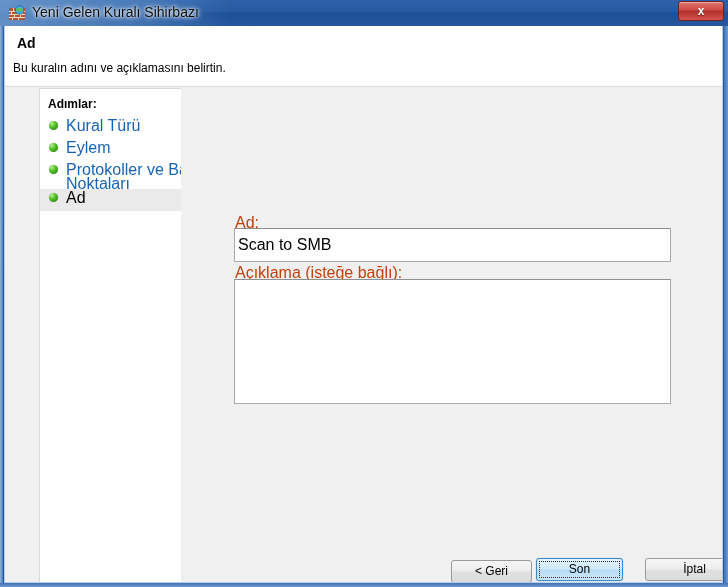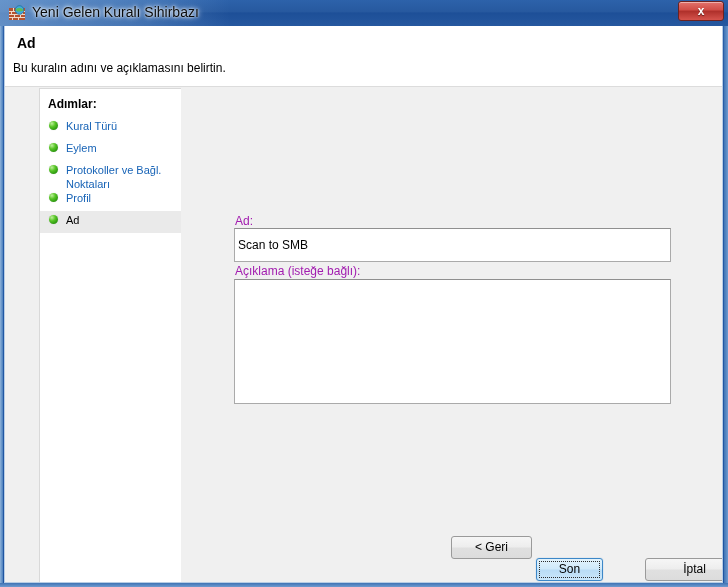--- a/index.html
+++ b/index.html
@@ -153,21 +153,21 @@
   .steps {
     position: absolute;
     left: 0; top: 28px;
     width: 166px;
   }
   .step {
     position: relative;
     min-height: 22px;
     padding: 2px 20px 2px 26px;
     box-sizing: border-box;
-    font-size: 11px;
+    font-size: 16px;
     line-height: 14px;
     color: #1763b6;
     cursor: default;
   }
   .step.current {
     background: #eaeaea;
     color: #000000;
   }
   .step .bullet {
     position: absolute;
@@ -193,38 +193,38 @@
     position: absolute;
     left: 176px;
     top: 62px;
     width: 541px;
     height: 494px;
     background: #f0f0f0;
   }
 
   .field-label {
     position: absolute;
-    font-size: 12px;
-    color: #a21caf;
+    font-size: 16px;
+    color: #c2410c;
   }
   #lbl-ad   { left: 54px; top: 126px; }
   #lbl-desc { left: 54px; top: 176px; text-align: center; }
 
   .text-input {
     position: absolute;
     left: 53px;
     top: 140px;
     width: 437px;
     height: 21px;
     box-sizing: border-box;
     border: 1px solid #aaaaaa;
     border-top-color: #8f8f8f;
     background: #ffffff;
     font-family: "Liberation Sans", sans-serif;
-    font-size: 12px;
+    font-size: 16px;
     color: #000000;
     padding: 16px 3px;
     outline: none;
   }
   .text-area {
     position: absolute;
     left: 53px;
     top: 191px;
     width: 437px;
     height: 125px;
@@ -259,22 +259,22 @@
     border: 1px solid #3c87c8;
     background: linear-gradient(to bottom, #e3f3fc 0%, #cfe9fa 48%, #b9dcf5 52%, #cbe7fa 100%);
     box-shadow: 0 0 1px rgba(60,135,200,0.6);
   }
   .btn.default .focus-rect {
     position: absolute;
     left: 2px; top: 2px; right: 2px; bottom: 2px;
     border: 1px dotted #2b2b2b;
     pointer-events: none;
   }
-  #btn-back   { left: 270px; top: 448px; width: 81px; }
-  #btn-finish { left: 355px; top: 470px; width: 67px; }
+  #btn-back   { left: 270px; top: 472px; width: 81px; }
+  #btn-finish { left: 355px; top: 470px; width: 87px; }
   #btn-cancel { left: 464px; top: 470px; width: 99px; }
 </style>
 </head>
 <body>
 
 <div class="window">
 
   <div class="glow-l"></div>
   <div class="glow-r"></div>
   <div class="glow-b"></div>
@@ -330,24 +330,20 @@
         <div class="step">
           <span class="bullet"></span>
           <span class="label">Eylem</span>
         </div>
 
         <div class="step clipped">
           <span class="bullet"></span>
           <span class="label">Protokoller ve Bağl. Noktaları</span>
         </div>
 
-        <div class="step">
-          <span class="bullet"></span>
-          <span class="label">Profil</span>
-        </div>
 
         <div class="step current">
           <span class="bullet"></span>
           <span class="label">Ad</span>
         </div>
 
       </div>
     </div>
 
     <div class="main">

